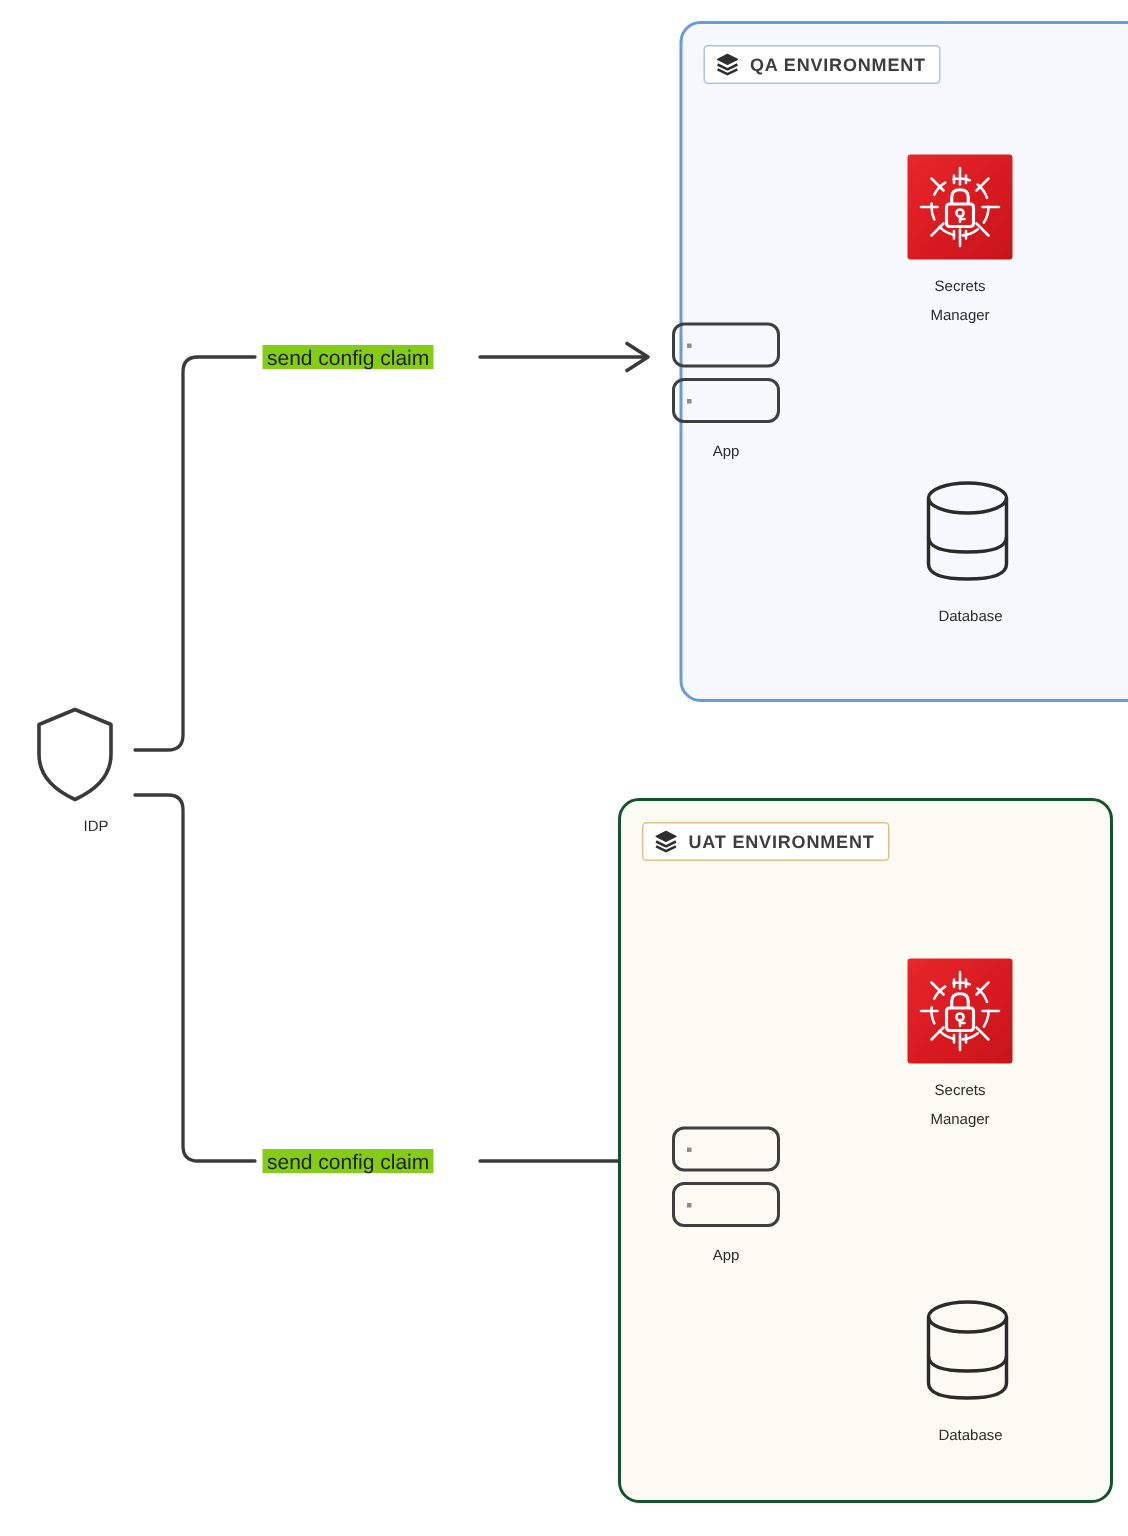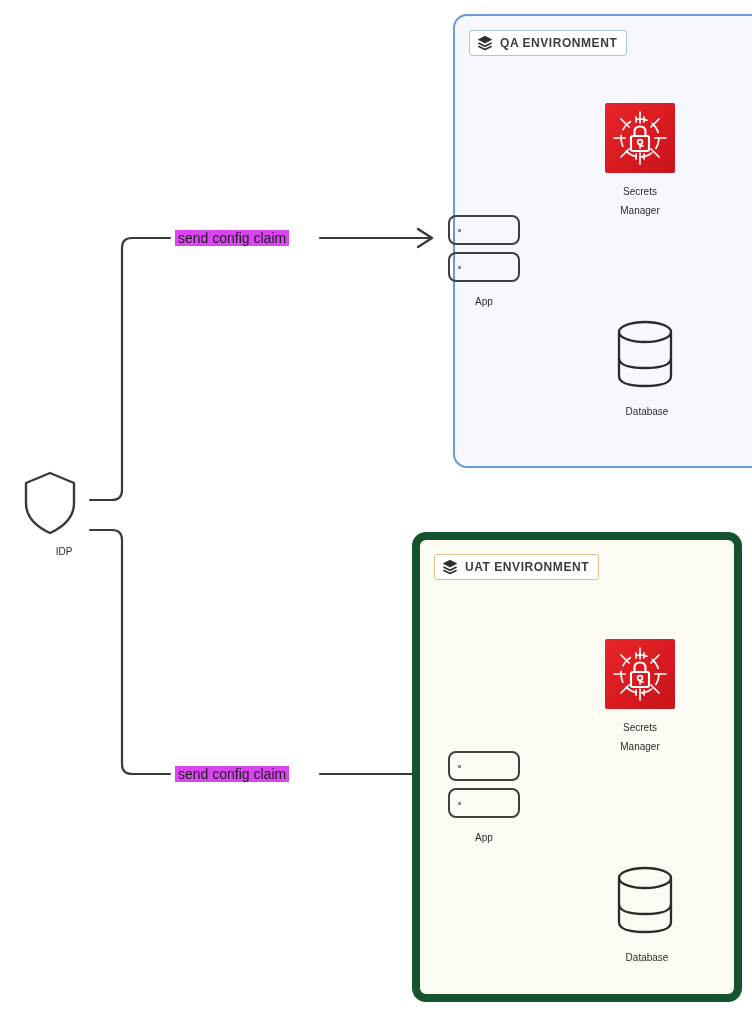--- a/index.html
+++ b/index.html
@@ -36,21 +36,21 @@
   }
   .env-panel.uat {
     left: 412px;
     top: 532px;
     width: 330px;
     height: 470px;
     background: #fcfbf3;
     border: 2px solid #d9a košt;
     border: 2px solid #d9a košt;
   }
-  .env-panel.uat { border: 8px solid #14532d; }
+  .env-panel.uat { border: 2px solid #14532d; }
 
   .env-badge {
     position: absolute;
     left: 14px;
     top: 14px;
     display: flex;
     align-items: center;
     gap: 7px;
     background: #ffffff;
     padding: 4px 9px 4px 7px;
@@ -127,21 +127,21 @@
     pointer-events: none;
   }
   #wires path { fill: none; stroke: #3a3a3a; stroke-width: 2.2; stroke-linecap: round; stroke-linejoin: round; }
   #wires path.head { stroke-width: 2.4; }
 
   
   .edge-label {
     position: absolute;
     font-size: 14px;
     color: #1f1f1f;
-    background: #d946ef;
+    background: #84cc16;
     padding: 0 3px;
     white-space: nowrap;
     line-height: 16px;
   }
 </style>
 </head>
 <body>
 
 <div id="canvas">
 

